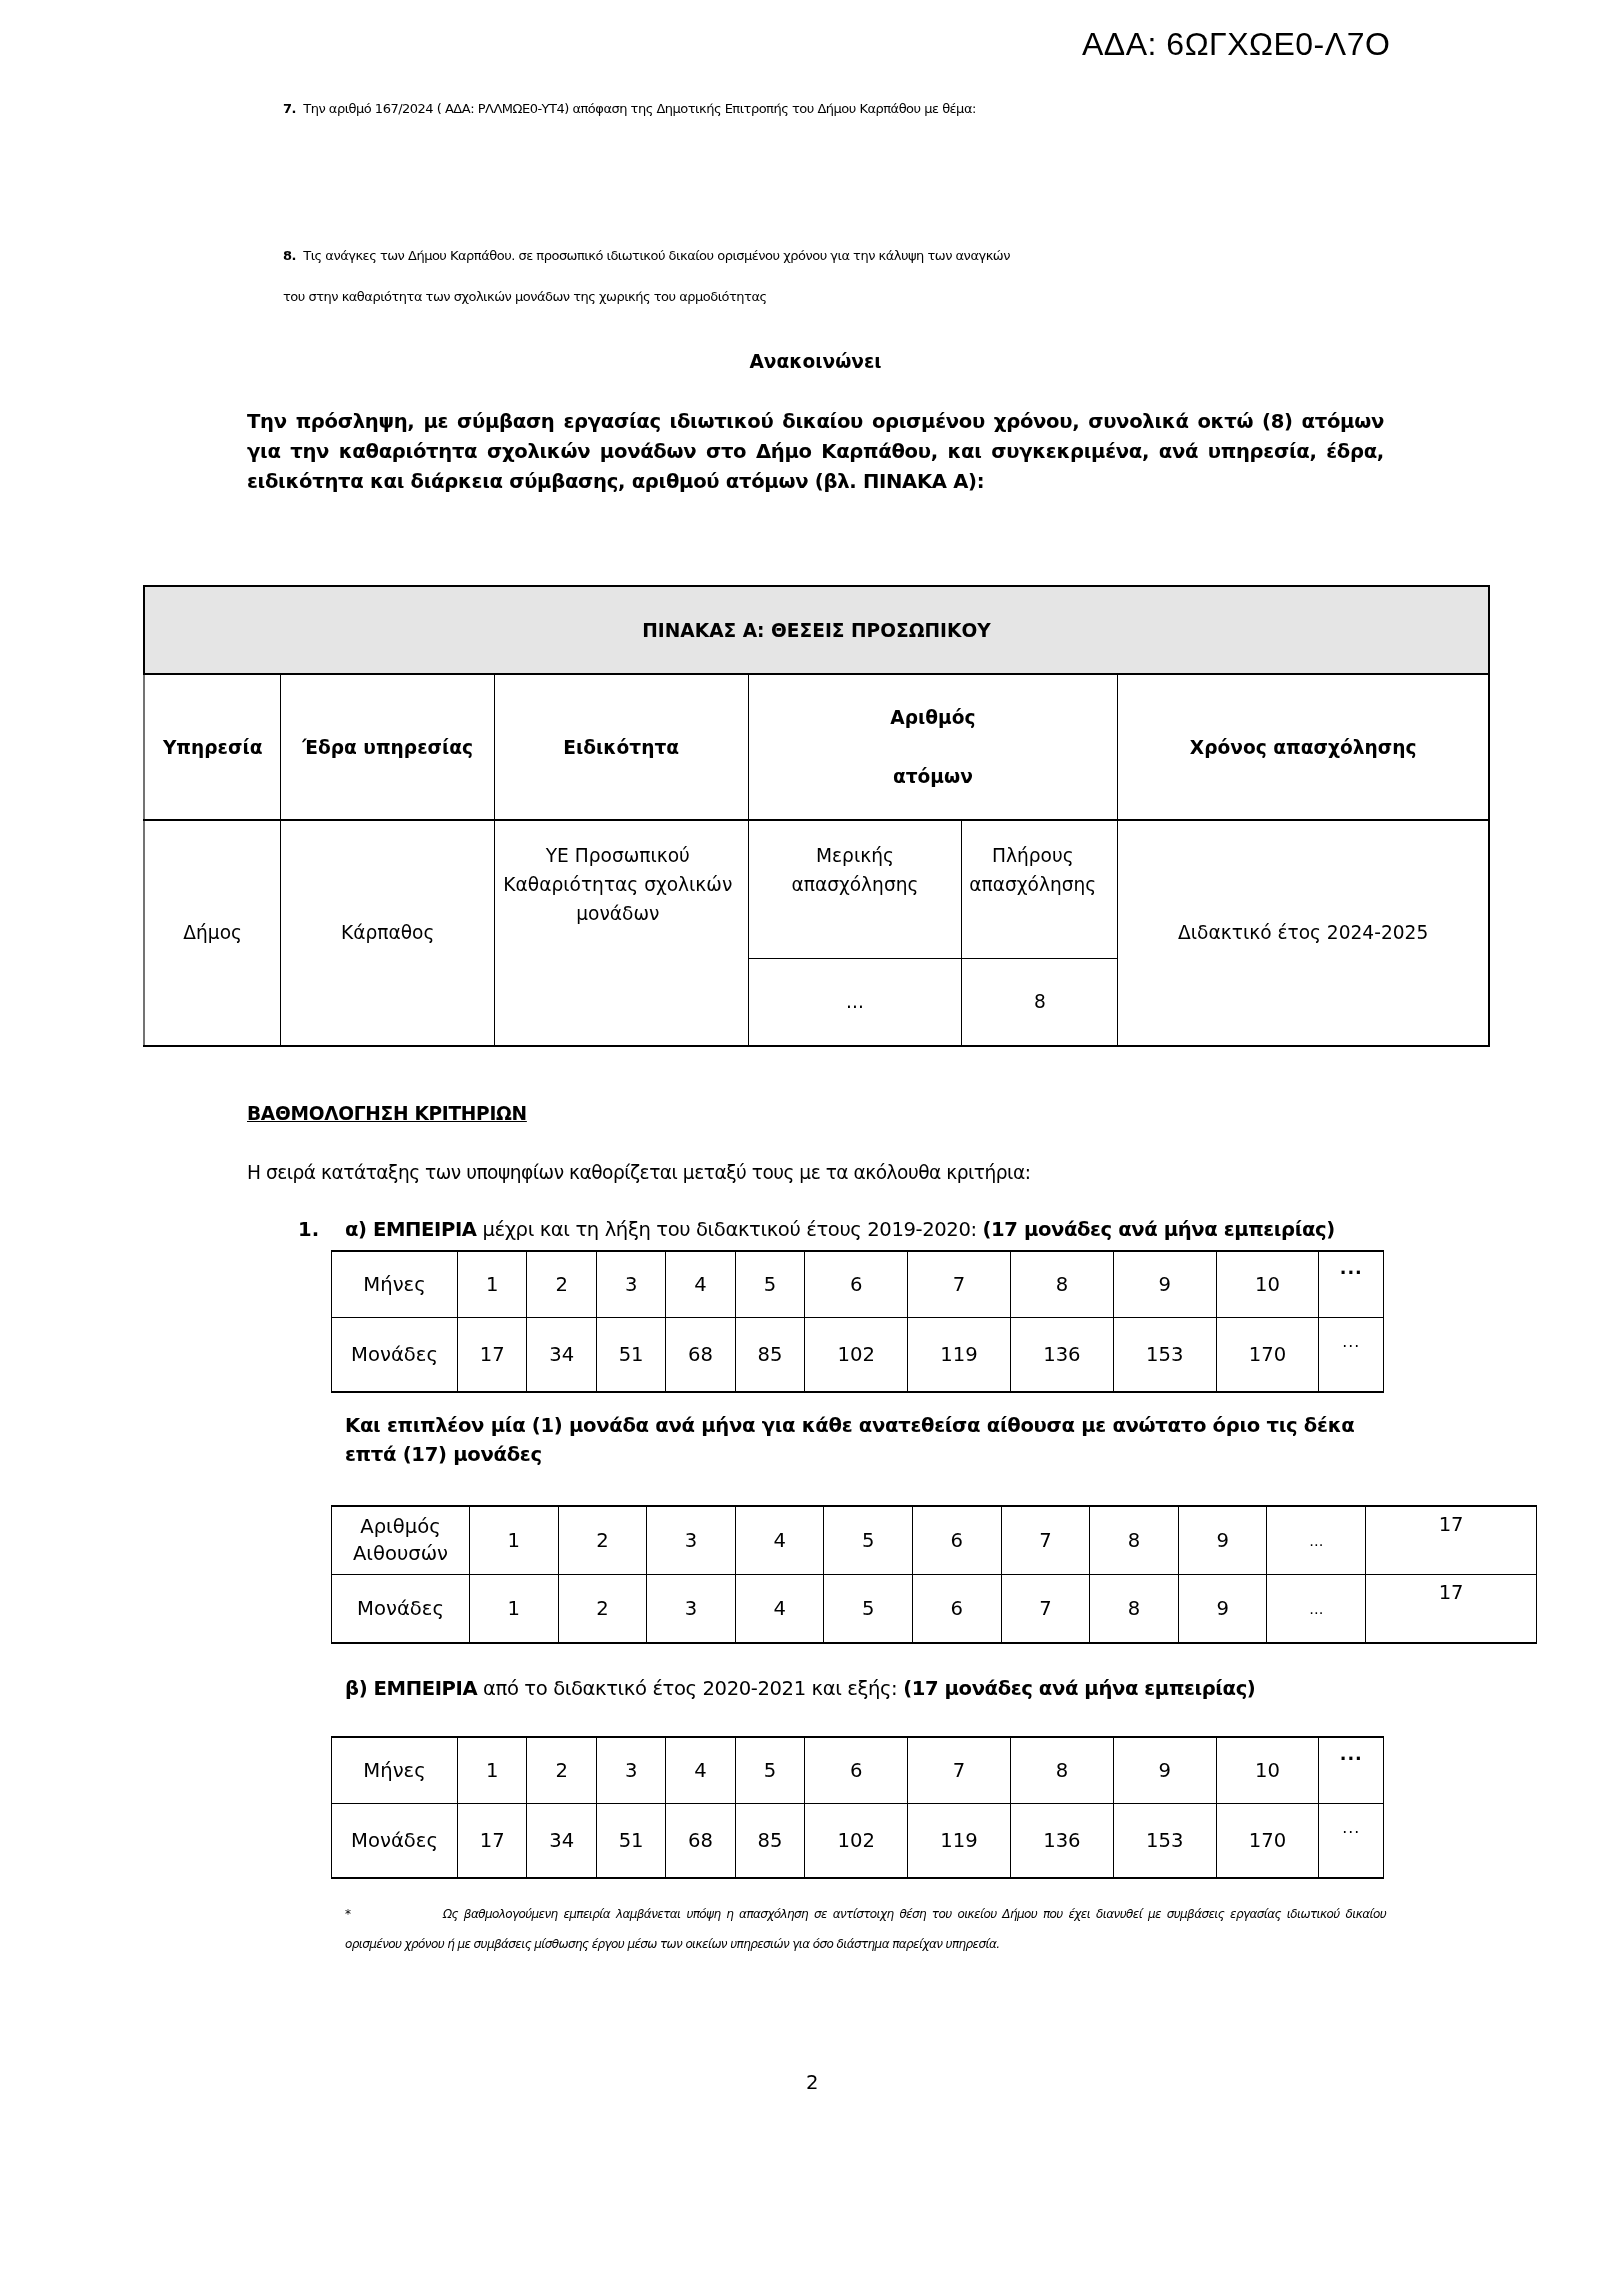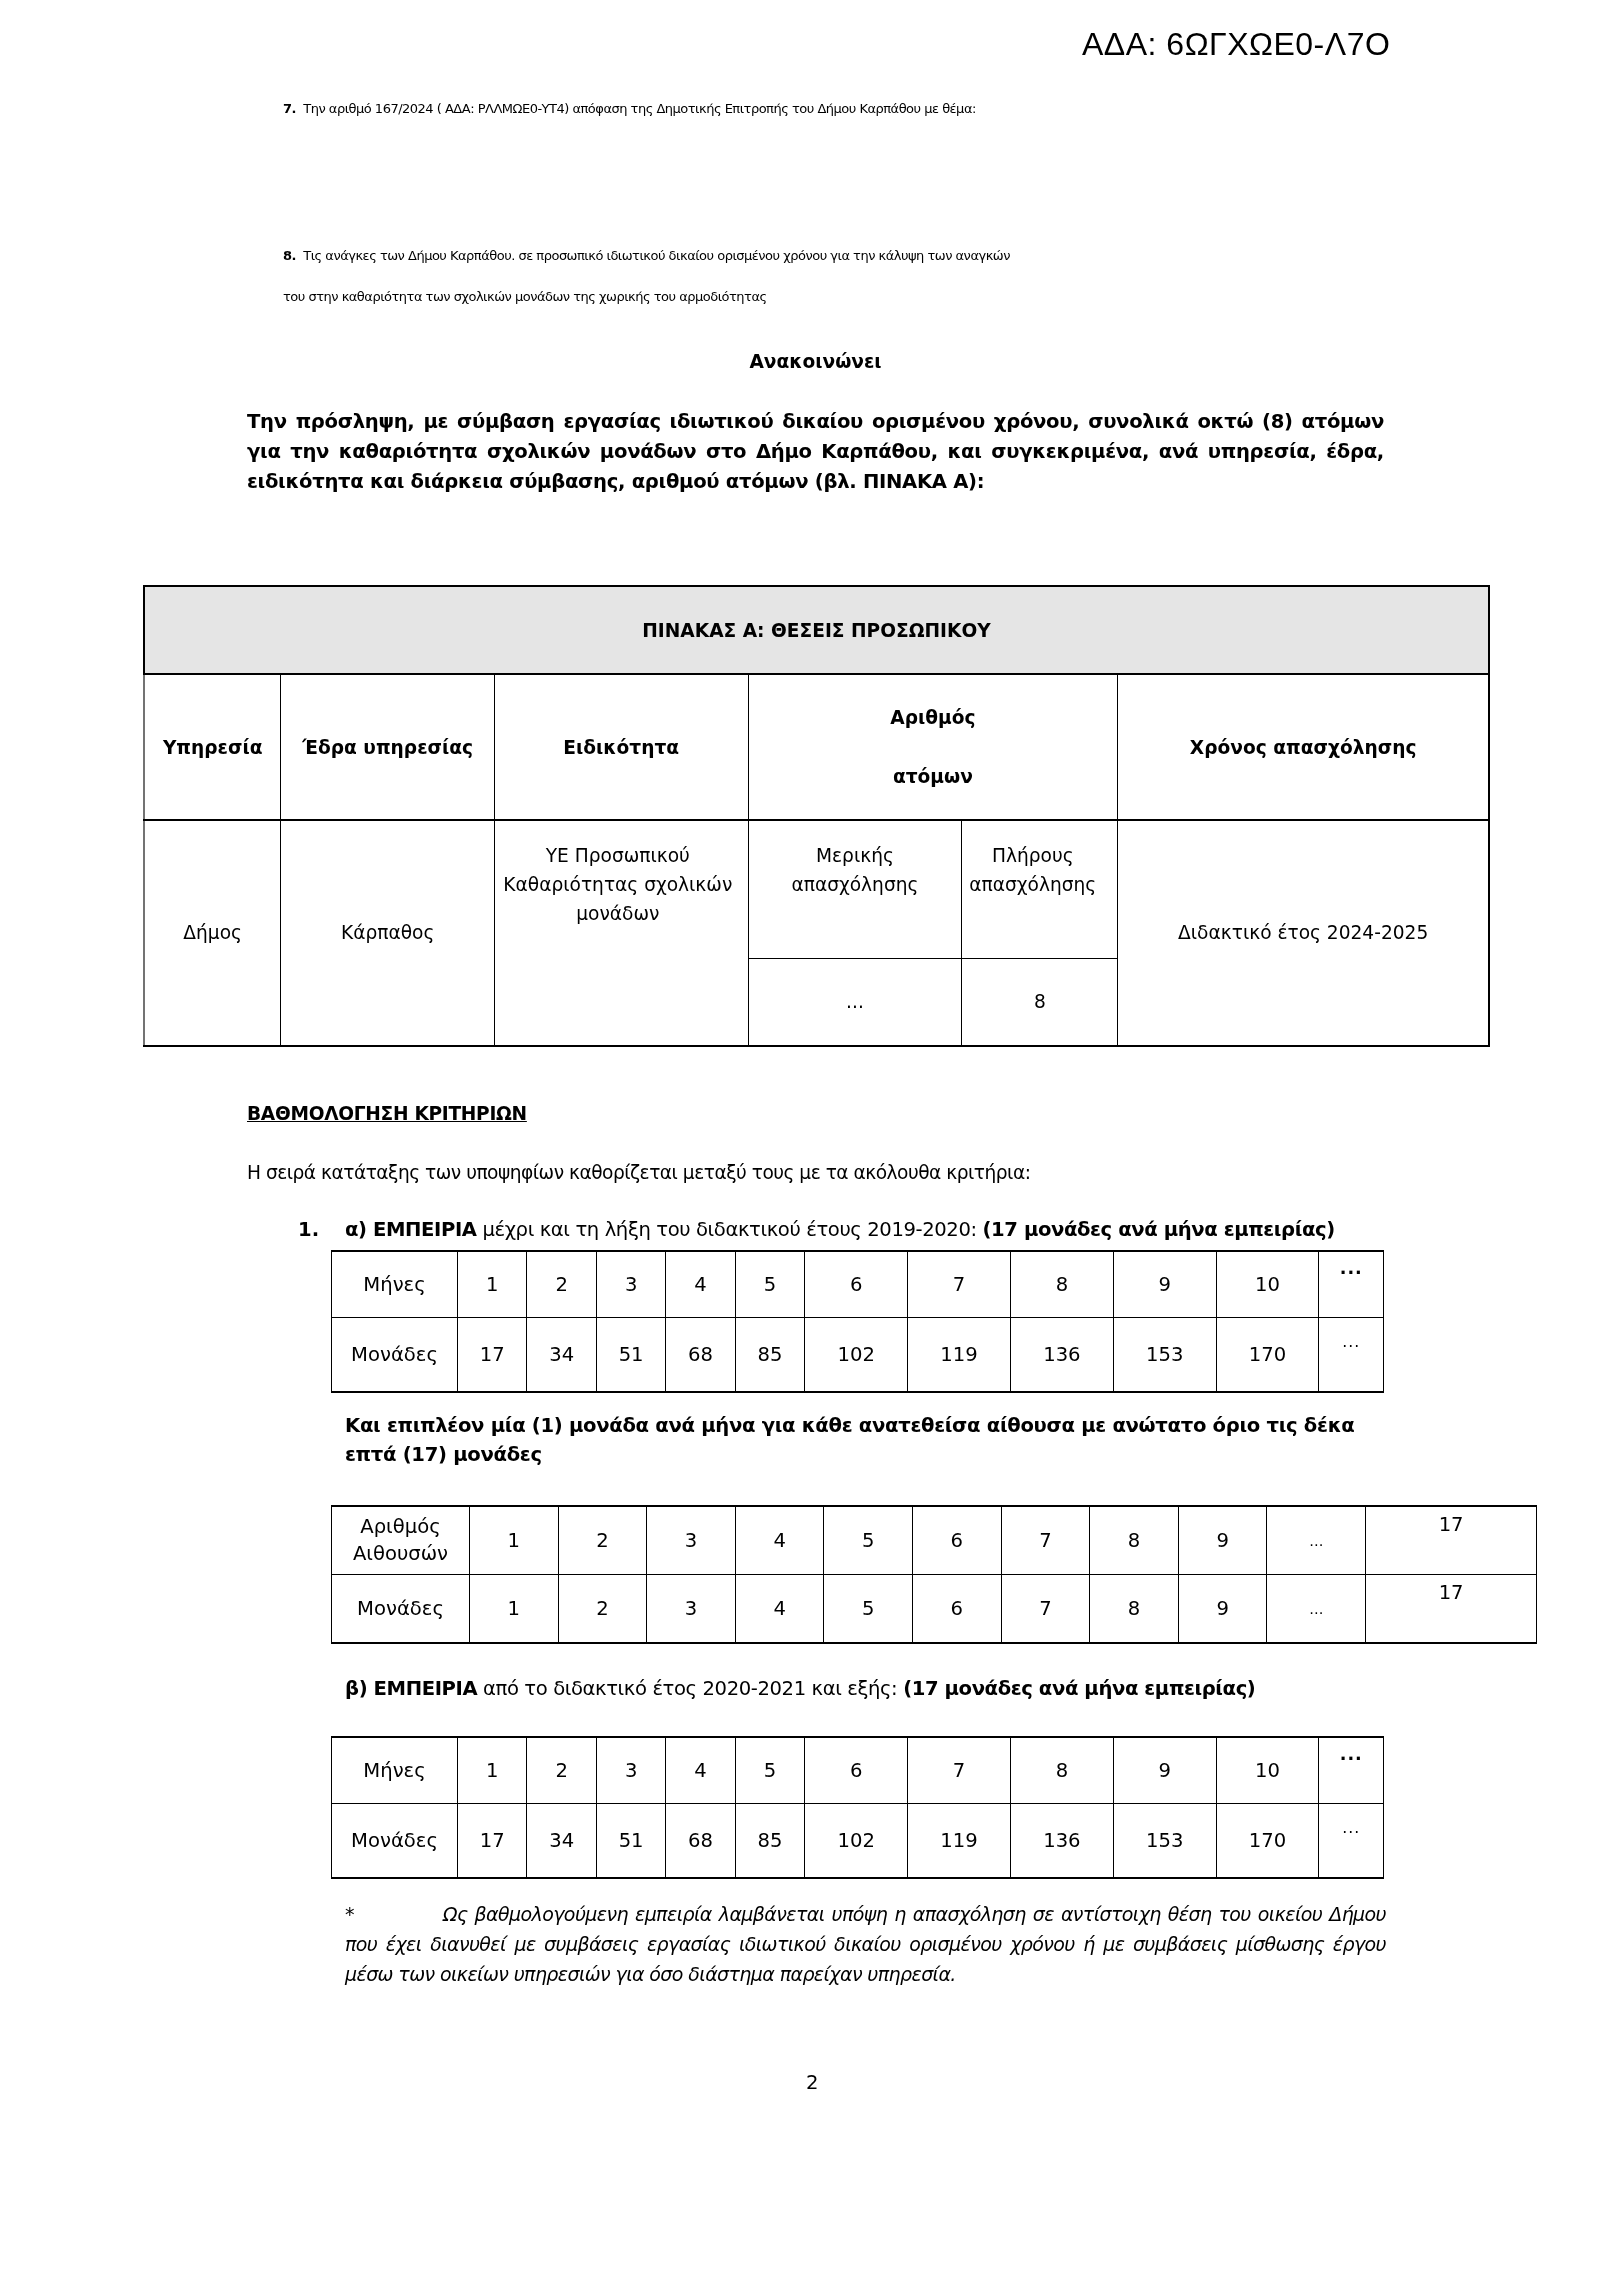--- a/index.html
+++ b/index.html
@@ -41,21 +41,21 @@
   .grid td.topval { vertical-align: top; padding-top: 5.9px; }
   .grid .lbl { width: 125px; }
 
   #tbl1 { left: 331px; top: 1250px; width: 1053px; }
   #tbl2 { left: 331px; top: 1505px; width: 1206px; }
   #tbl2 td { height: 61px; }
   #tbl2 .lbl { width: 137px; line-height: 27.4px; }
   #tbl3 { left: 331px; top: 1736px; width: 1053px; }
 
   .bonus { left: 345px; top: 1411px; width: 1041px; font-weight: bold; font-size: 19.6px; line-height: 29px; letter-spacing: -0.3px; }
-  .note { left: 345px; top: 1899px; width: 1041px; font-style: italic; font-size: 19px; line-height: 30px; text-align: justify; letter-spacing: -0.6px; }
+  .note { left: 345px; top: 1899px; width: 1041px; font-style: italic; font-size: 12px; line-height: 30px; text-align: justify; letter-spacing: -0.6px; }
   .note .star { display: inline-block; width: 98px; }
   .pagenum { left: 806px; top: 2071px; font-size: 19.6px; }
 </style>
 </head>
 <body>
 
 <div class="abs ada">ΑΔΑ: 6ΩΓΧΩΕ0-Λ7Ο</div>
 
 <div class="abs para" style="top:88px;">
   <div><b>7.</b>&nbsp; <span>Την αριθμό   167/2024 ( ΑΔΑ: ΡΛΛΜΩΕ0-ΥΤ4) απόφαση της  Δημοτικής Επιτροπής του Δήμου Καρπάθου με θέμα:</span></div>

